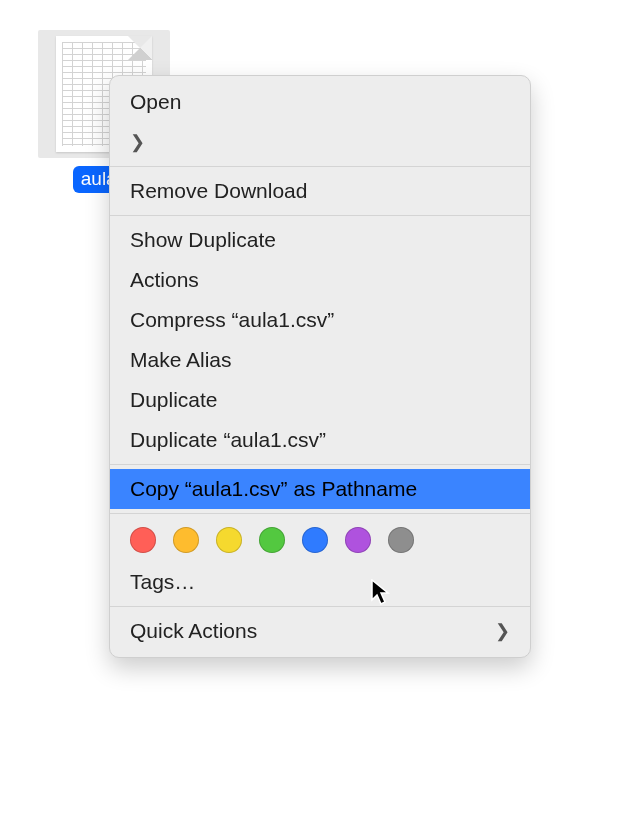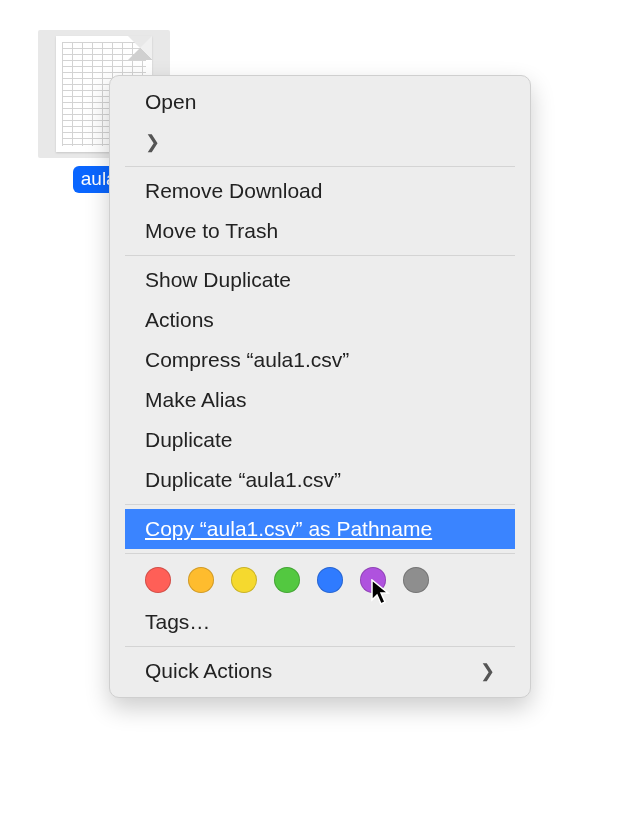--- a/index.html
+++ b/index.html
@@ -72,38 +72,37 @@
 
     
     .menu {
       position: absolute;
       top: 75px;
       left: 109px;
       width: 422px;
       background: #ededed;
       border: 1px solid #cfcfcf;
       border-radius: 10px;
-      padding: 6px 15px;
+      padding: 6px 0;
       box-shadow: 0 10px 25px rgba(0,0,0,0.20);
     }
     .menu-item {
       display: flex;
       align-items: center;
       height: 40px;
       padding: 0 20px;
       font-size: 21px;
       color: #222;
       cursor: default;
       user-select: none;
     }
     .menu-item .lbl { flex: 1; }
     .menu-item.selected {
       background: #3a84ff;
-      color: #ffffff;
-      text-decoration: underline;
+      color: #000000;
     }
     .menu-item .chev {
       font-size: 18px;
       color: #555;
     }
     .sep {
       height: 1px;
       background: #d4d4d4;
       margin: 4px 0;
     }
@@ -144,23 +143,20 @@
 <div class="menu" id="ctx">
     <div class="menu-item">
       <span class="lbl">Open</span>
     </div>
     <div class="menu-item">
       <span class="chev">❯</span>
     </div>
     <div class="sep"></div>
     <div class="menu-item">
       <span class="lbl">Remove Download</span>
-    </div>
-    <div class="menu-item">
-      <span class="lbl">Move to Trash</span>
     </div>
     <div class="sep"></div>
     <div class="menu-item">
       <span class="lbl">Show Duplicate</span>
     </div>
     <div class="menu-item">
       <span class="lbl">Actions</span>
     </div>
     <div class="menu-item">
       <span class="lbl">Compress “aula1.csv”</span>

